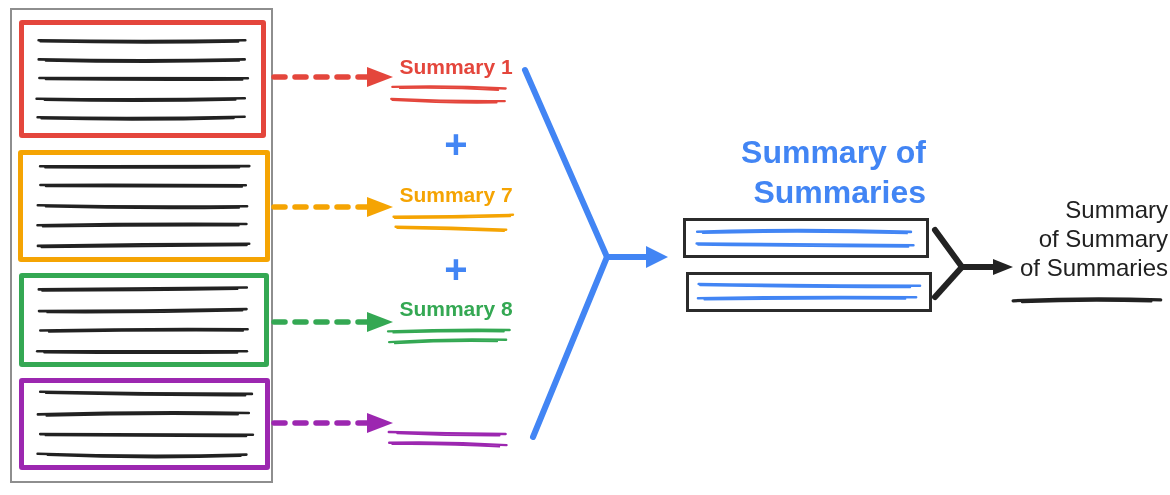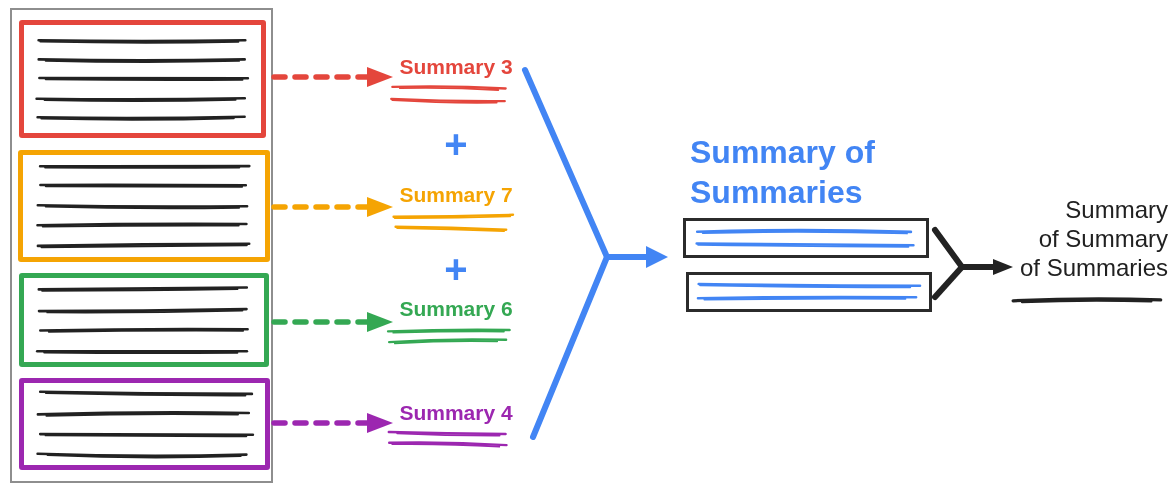--- a/index.html
+++ b/index.html
@@ -19,21 +19,21 @@
   svg.dash line{stroke:var(--paint);stroke-width:5.5;stroke-linecap:round;stroke-dasharray:11 10;}
   svg.dash polygon{fill:var(--paint);}
   
   svg.solid line, svg.solid path{stroke:var(--paint);stroke-width:6;stroke-linecap:round;stroke-linejoin:round;fill:none;}
   svg.solid polygon{fill:var(--paint);}
   
   .summary-label{position:absolute;width:130px;text-align:center;font-size:21px;
     font-weight:bold;color:var(--paint);line-height:24px;}
   .plus{position:absolute;width:38px;text-align:center;font-size:40px;font-weight:bold;
     color:var(--paint);line-height:40px;}
-  .sos-title{position:absolute;left:690px;top:132px;width:236px;text-align:left;
+  .sos-title{position:absolute;left:690px;top:132px;width:236px;text-align:right;
     font-size:32px;font-weight:bold;color:var(--paint);line-height:40px;white-space:pre-line;}
   .final-label{position:absolute;left:1008px;top:195px;width:160px;text-align:right;
     font-size:24px;color:#212121;line-height:29px;white-space:pre-line;}
   
   .sum-box{position:absolute;border:3px solid #2b2b2b;background:#fff;box-sizing:border-box;}
   .sum-box svg{display:block;}
 </style>
 </head>
 <body>
 
@@ -104,49 +104,48 @@
   </svg>
   <svg class="dash abs" style="left: 271px; top: 309px; --paint: #34a853;" width="130" height="26" viewBox="0 0 130 26">
     <line x1="3" y1="13" x2="96" y2="13"></line>
       <polygon points="96,3 122,13 96,23"></polygon>
   </svg>
   <svg class="dash abs" style="left: 271px; top: 410px; --paint: #9c27b0;" width="130" height="26" viewBox="0 0 130 26">
     <line x1="3" y1="13" x2="96" y2="13"></line>
       <polygon points="96,3 122,13 96,23"></polygon>
   </svg>
 
-  <div class="summary-label" style="left: 391px; top: 55px; --paint: #e4463c;">Summary 3</div>
+  <div class="summary-label" style="left: 391px; top: 55px; --paint: #e4463c;">Summary 1</div>
   <svg class="abs" style="left:386px;top:82px;" viewBox="0 0 128 24" width="128" height="24">
       <path d="M 6.4 4.9 Q 63 3.3 119.6 6.5" stroke="#e4463c" stroke-width="2.4" fill="none" stroke-linecap="round"></path>
       <path d="M 112.3 8 Q 63 5.2 13.9 6.2" stroke="#e4463c" stroke-width="1.7999999999999998" fill="none" stroke-linecap="round"></path>
       <path d="M 5.3 16.9 Q 62 19.5 118.7 19.1" stroke="#e4463c" stroke-width="2.4" fill="none" stroke-linecap="round"></path>
       <path d="M 110.7 20.6 Q 62 21.4 6.4 18.2" stroke="#e4463c" stroke-width="1.7999999999999998" fill="none" stroke-linecap="round"></path>
     </svg>
 
   <div class="plus" style="left: 437px; top: 124px; --paint: #4285f4;">+</div>
 
   <div class="summary-label" style="left: 391px; top: 183px; --paint: #f5a403;">Summary 7</div>
   <svg class="abs" style="left:388px;top:210px;" viewBox="0 0 128 24" width="128" height="24">
       <path d="M 5.6 6.7 Q 65.3 6.3 125 4.8" stroke="#f5a403" stroke-width="2.4" fill="none" stroke-linecap="round"></path>
       <path d="M 122.3 6.3 Q 65.3 8.2 6.7 8" stroke="#f5a403" stroke-width="1.7999999999999998" fill="none" stroke-linecap="round"></path>
       <path d="M 7.6 16.8 Q 62.9 17.2 118.2 19.7" stroke="#f5a403" stroke-width="2.4" fill="none" stroke-linecap="round"></path>
       <path d="M 116 21.2 Q 62.9 19.1 9.1 18.1" stroke="#f5a403" stroke-width="1.7999999999999998" fill="none" stroke-linecap="round"></path>
     </svg>
 
   <div class="plus" style="left: 437px; top: 249px; --paint: #4285f4;">+</div>
 
-  <div class="summary-label" style="left: 391px; top: 297px; --paint: #34a853;">Summary 6</div>
+  <div class="summary-label" style="left: 391px; top: 297px; --paint: #34a853;">Summary 8</div>
   <svg class="abs" style="left:385px;top:322px;" viewBox="0 0 128 26" width="128" height="26">
       <path d="M 3.1 9.4 Q 63.8 7.2 124.6 8" stroke="#34a853" stroke-width="2.4" fill="none" stroke-linecap="round"></path>
       <path d="M 118.9 9.5 Q 63.8 9.1 8.3 10.7" stroke="#34a853" stroke-width="1.7999999999999998" fill="none" stroke-linecap="round"></path>
       <path d="M 4.2 20.1 Q 62.7 16.2 121.1 17.8" stroke="#34a853" stroke-width="2.4" fill="none" stroke-linecap="round"></path>
       <path d="M 112.2 19.3 Q 62.7 18.1 9.9 21.4" stroke="#34a853" stroke-width="1.7999999999999998" fill="none" stroke-linecap="round"></path>
     </svg>
 
-  <div class="summary-label" style="left: 391px; top: 401px; --paint: #9c27b0;">Summary 4</div>
   <svg class="abs" style="left:385px;top:426px;" viewBox="0 0 128 26" width="128" height="26">
       <path d="M 3.8 6 Q 62.2 7.7 120.6 8" stroke="#9c27b0" stroke-width="2.4" fill="none" stroke-linecap="round"></path>
       <path d="M 114.6 9.5 Q 62.2 9.6 12.2 7.3" stroke="#9c27b0" stroke-width="1.7999999999999998" fill="none" stroke-linecap="round"></path>
       <path d="M 4.2 16.8 Q 62.8 15.6 121.5 19.1" stroke="#9c27b0" stroke-width="2.4" fill="none" stroke-linecap="round"></path>
       <path d="M 114.3 20.6 Q 62.8 17.5 7.2 18.1" stroke="#9c27b0" stroke-width="1.7999999999999998" fill="none" stroke-linecap="round"></path>
     </svg>
 
   <svg class="solid abs" style="left: 518px; top: 58px; --paint: #4285f4;" width="162" height="392" viewBox="0 0 162 392">
     <line x1="7" y1="12" x2="89" y2="199"></line>
     <line x1="15" y1="379" x2="89" y2="199"></line>

